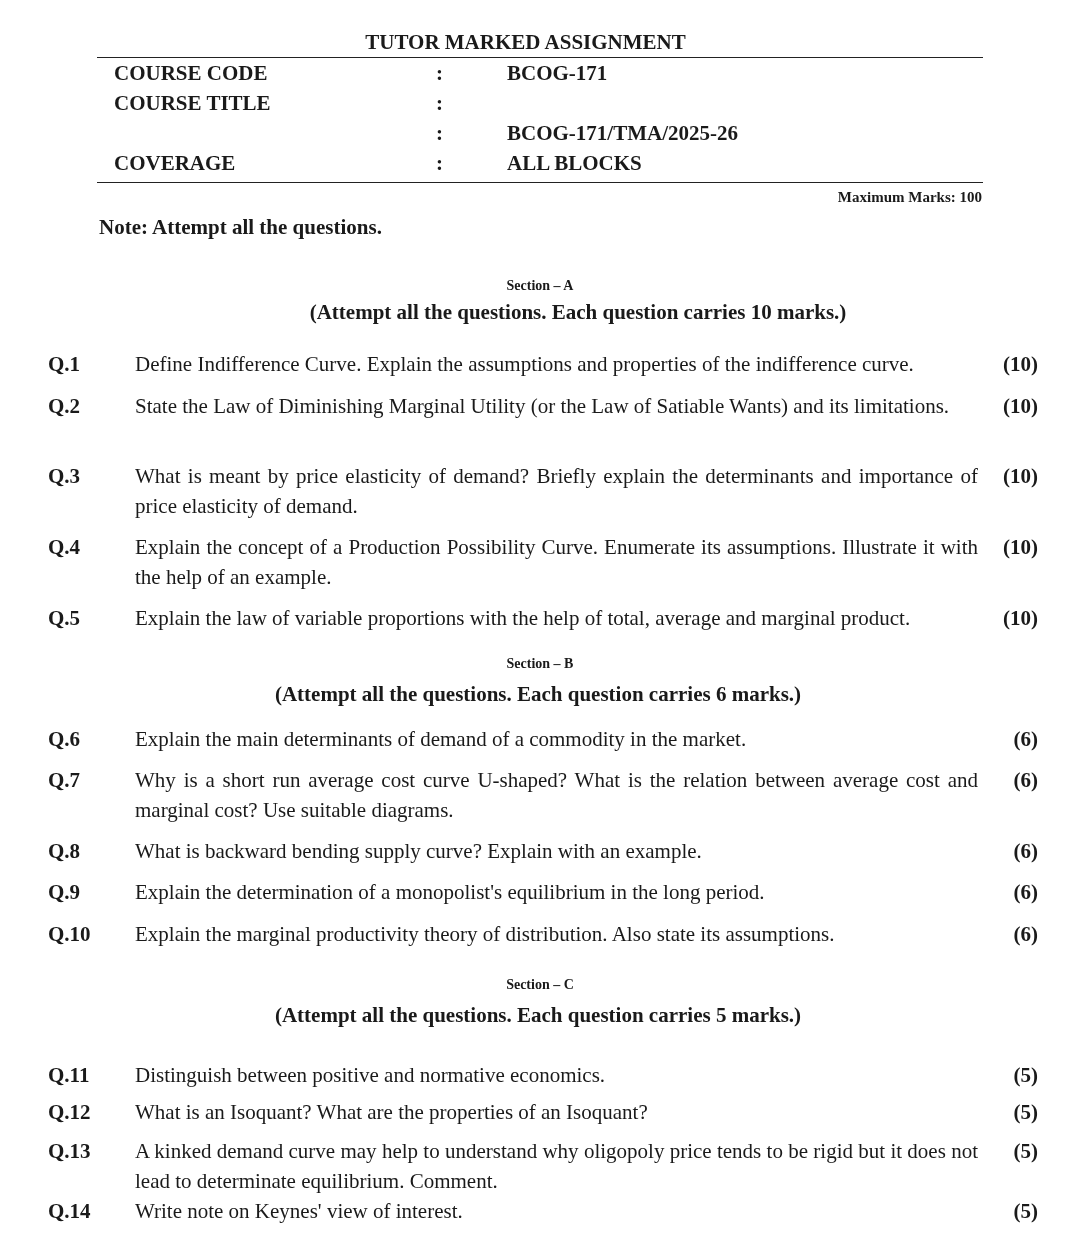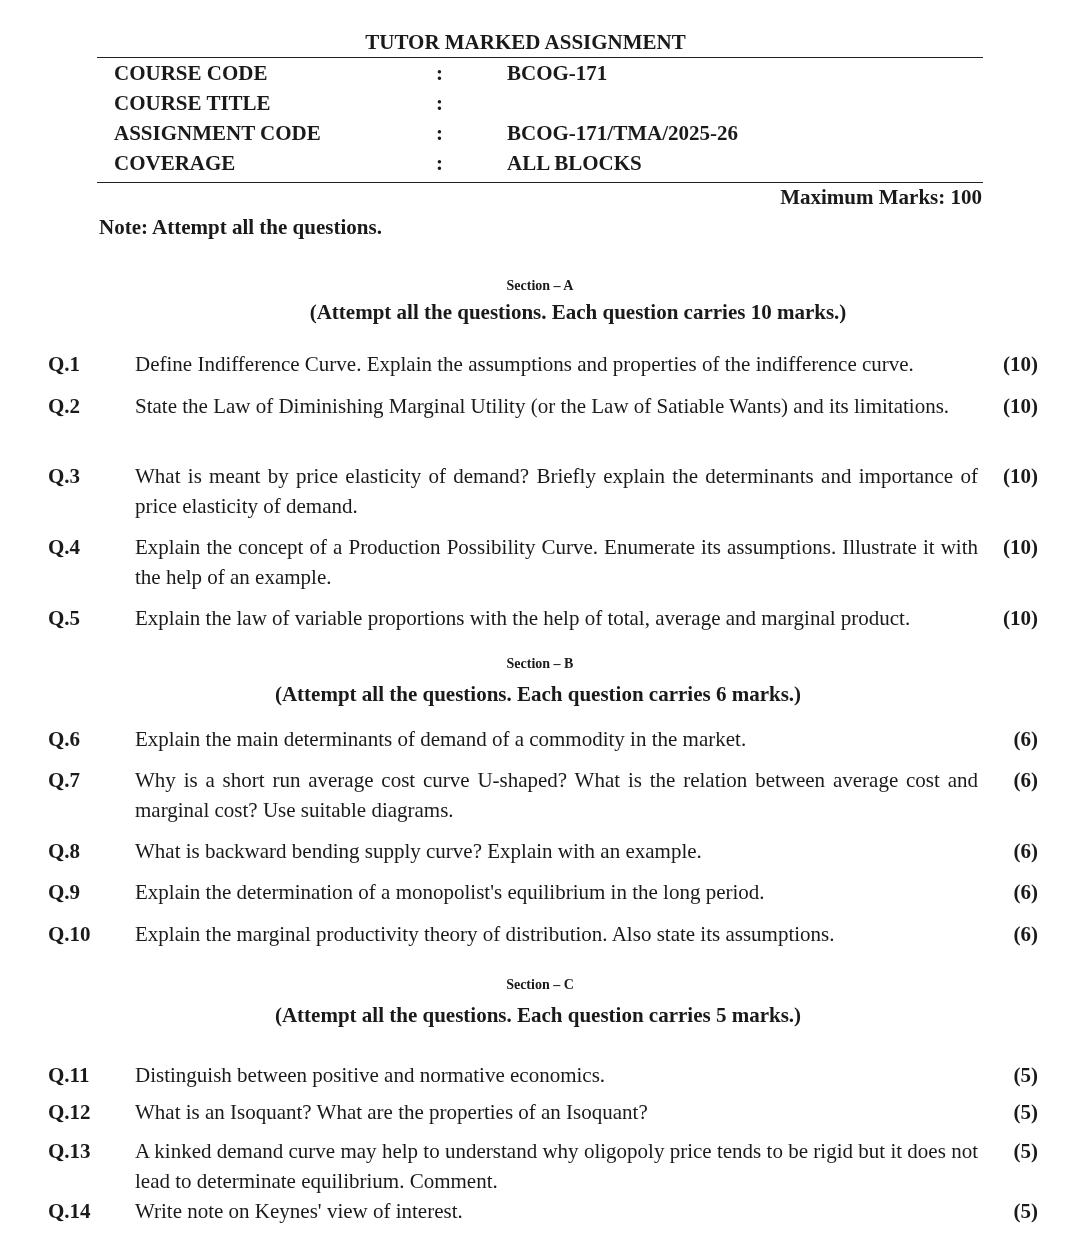--- a/index.html
+++ b/index.html
@@ -11,21 +11,21 @@
   .abs { position: absolute; }
   .title {
     left: 0; width: 1051px; top: 29px; text-align: center;
     font-size: 21px; font-weight: bold; line-height: 26px;
   }
   .rule { left: 97px; width: 886px; height: 0; border-top: 1.5px solid #222; }
   .meta-row { left: 99px; width: 884px; height: 30px; font-size: 21px; font-weight: bold; line-height: 30px; }
   .meta-row .k { position: absolute; left: 15px; }
   .meta-row .c { position: absolute; left: 337px; }
   .meta-row .v { position: absolute; left: 408px; }
-  .maxmarks { right: 98px; top: 183px; font-size: 21px; font-weight: bold; line-height: 28px; }
+  .maxmarks { right: 98px; top: 183px; font-size: 15px; font-weight: bold; line-height: 28px; }
   .note { left: 99px; top: 213px; font-size: 21px; font-weight: bold; line-height: 28px; }
   .sec-title { left: 0; width: 1080px; text-align: center; font-size: 14px; font-weight: bold; line-height: 28px; }
   .sec-inst { left: 0; width: 1076px; text-align: center; font-size: 21px; font-weight: bold; line-height: 28px; }
   .q { left: 48px; width: 994px; font-size: 21px; line-height: 30px; }
   .q .num { position: absolute; left: 0; top: 0; font-weight: bold; }
   .q .txt { position: absolute; left: 87px; top: 0; width: 843px; text-align: justify; text-align-last: left; }
   .q .txt.single { text-align: left; white-space: nowrap; }
   .q .mk { position: absolute; right: 4px; top: 0; font-weight: bold; }
 </style>
 </head>
@@ -38,21 +38,20 @@
 <div class="abs meta-row" style="top:58px;">
   <span class="k">COURSE CODE</span>
   <span class="c">:</span>
   <span class="v">BCOG-171</span>
 </div>
 <div class="abs meta-row" style="top:88px;">
   <span class="k">COURSE TITLE</span>
   <span class="c">:</span>
 </div>
 <div class="abs meta-row" style="top:118px;">
-  <span class="k">ASSIGNMENT CODE</span>
   <span class="c">:</span>
   <span class="v">BCOG-171/TMA/2025-26</span>
 </div>
 <div class="abs meta-row" style="top:148px;">
   <span class="k">COVERAGE</span>
   <span class="c">:</span>
   <span class="v">ALL BLOCKS</span>
 </div>
 
 <div class="abs rule" style="top:182px;"></div>

